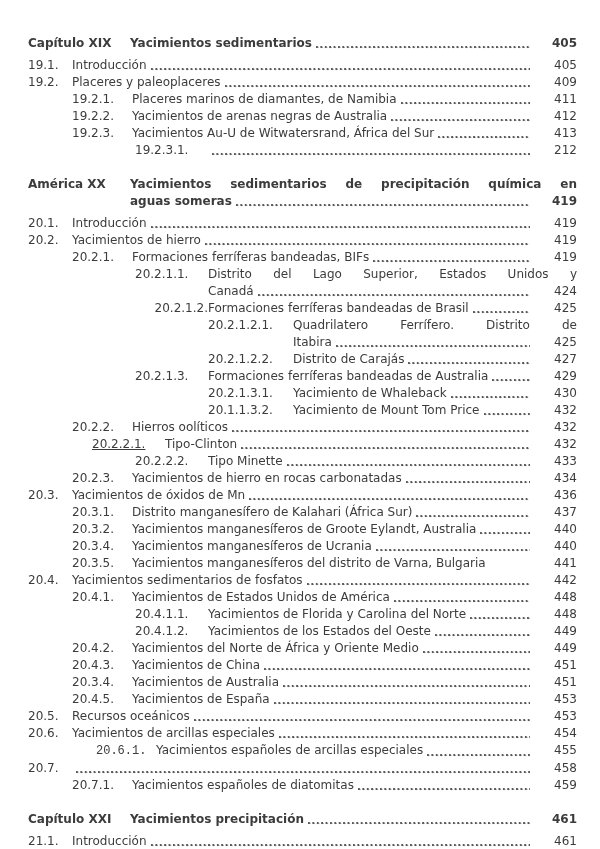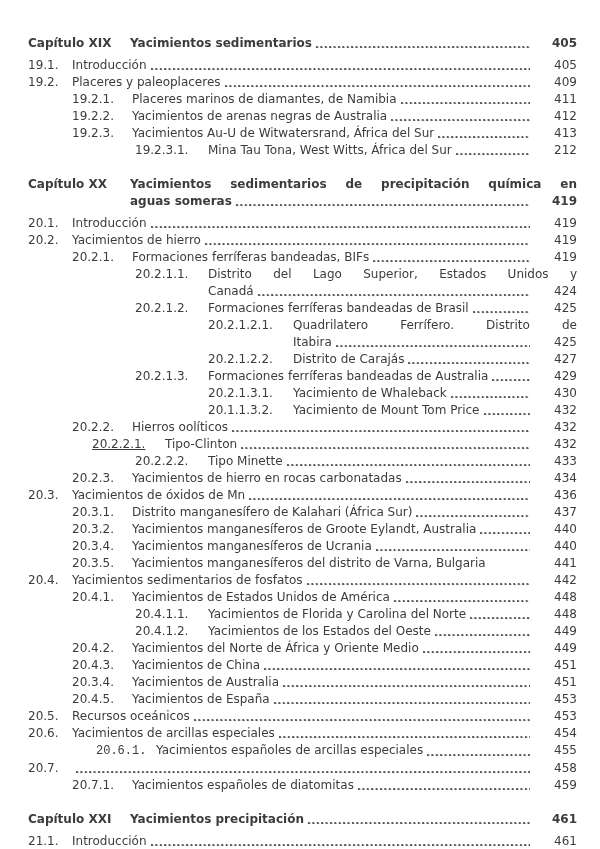--- a/index.html
+++ b/index.html
@@ -114,28 +114,27 @@
         <div class="row">
           <span class="num" style="margin-left: 44px; width: 60px;">19.2.3.</span>
           <span class="text">Yacimientos Au-U de Witwatersrand, África del Sur</span>
           <span class="leader"></span>
           <span class="pnum">413</span>
         </div>
       </div>
       <div class="block">
         <div class="row">
           <span class="num" style="margin-left: 107px; width: 73px;">19.2.3.1.</span>
-          <span class="text">Mina Tau Tona, West Witts, África del Sur</span>
           <span class="leader"></span>
           <span class="pnum">212</span>
         </div>
       </div>
       <div class="block chapter">
         <div class="row">
-          <span class="num" style="margin-left: 0px; width: 102px;">Capítulo XX</span>
+          <span class="num" style="margin-left: 0px; width: 102px;">América XX</span>
           <span class="text fill">Yacimientos sedimentarios de precipitación química en</span>
         </div>
         <div class="row">
           <span class="num" style="margin-left: 0px; width: 102px;"></span>
           <span class="text">aguas someras</span>
           <span class="leader"></span>
           <span class="pnum">419</span>
         </div>
       </div>
       <div class="block">
@@ -169,21 +168,21 @@
         </div>
         <div class="row">
           <span class="num" style="margin-left: 107px; width: 73px;"></span>
           <span class="text">Canadá</span>
           <span class="leader"></span>
           <span class="pnum">424</span>
         </div>
       </div>
       <div class="block">
         <div class="row">
-          <span class="num" style="margin-left: 107px; width: 73px;">20.2.1.2.</span>
+          <span class="num" style="margin-left: 107px; width: 73px; text-align: right;">20.2.1.2.</span>
           <span class="text">Formaciones ferríferas bandeadas de Brasil</span>
           <span class="leader"></span>
           <span class="pnum">425</span>
         </div>
       </div>
       <div class="block">
         <div class="row">
           <span class="num" style="margin-left: 180px; width: 85px;">20.2.1.2.1.</span>
           <span class="text fill">Quadrilatero Ferrífero. Distrito de</span>
         </div>

